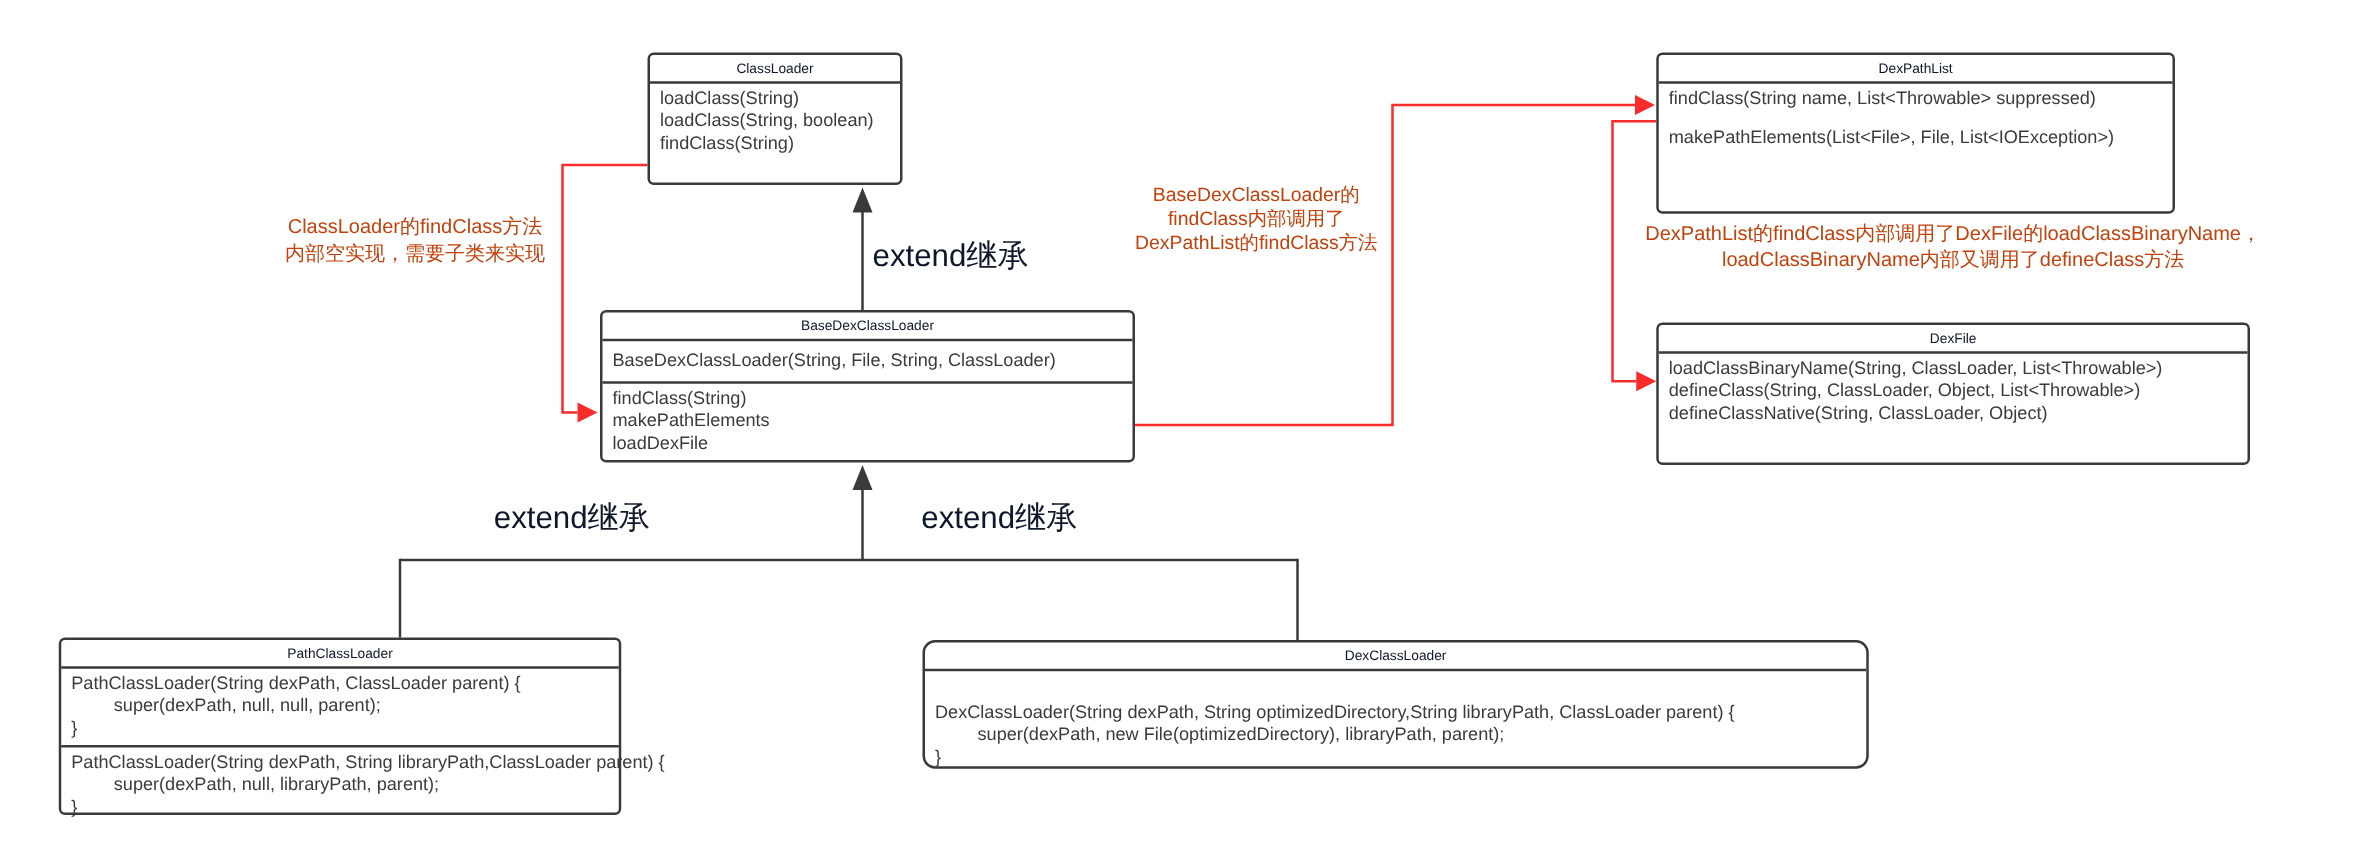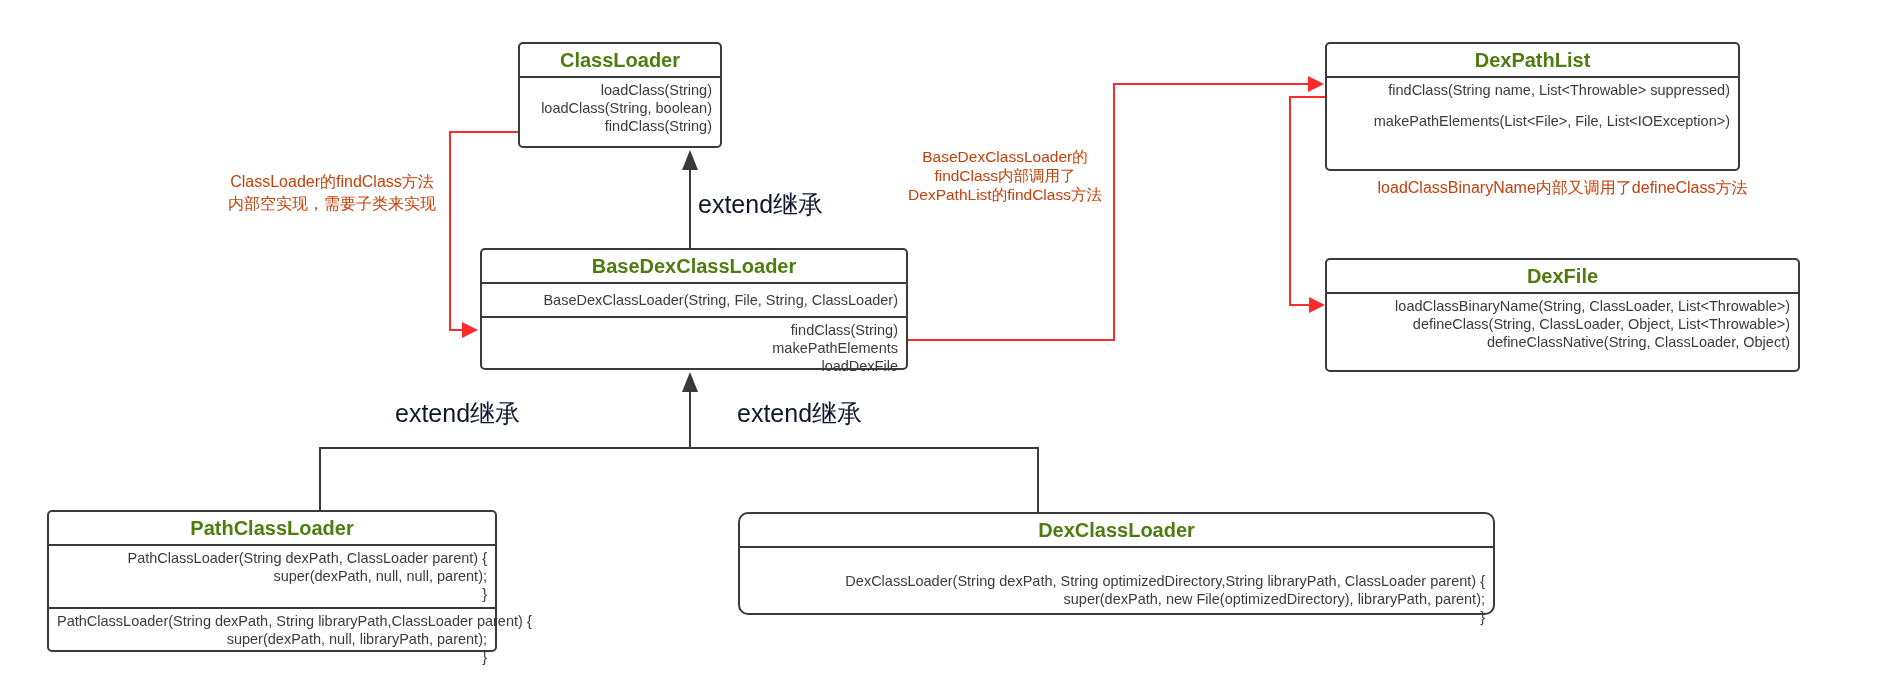--- a/index.html
+++ b/index.html
@@ -1,24 +1,24 @@
 <!DOCTYPE html>
 <html><head>
 <meta charset="utf-8">
 <style>
   html,body{margin:0;padding:0;background:#ffffff;}
   #stage{position:relative;width:1882px;height:682px;background:#ffffff;overflow:hidden;
          font-family:"Liberation Sans",sans-serif;color:#333333;}
   svg.wires{position:absolute;left:0;top:0;pointer-events:none;}
   .uml{position:absolute;border:2px solid #3a3a3a;border-radius:5px;background:#ffffff;box-sizing:border-box;}
-  .uml-title{text-align:center;font-weight:bold;font-size:20px;color:#4d7c0f;
+  .uml-title{text-align:center;font-weight:normal;font-size:11px;color:#0f172a;
              padding:5px 4px 4px 4px;border-bottom:2px solid #3a3a3a;}
   .uml-sec{padding:3px 8px 4px 8px;font-size:14.5px;line-height:18px;color:#3b3b3b;}
   .uml-sec.divided{border-bottom:2px solid #3a3a3a;}
-  .code-line{white-space:pre;text-align:right;}
+  .code-line{white-space:pre;}
   .code-line.indent{padding-left:34px;}
   .gap-top{margin-top:13px;}
   .extend-label{position:absolute;font-size:25px;color:#0f172a;white-space:nowrap;}
   .red-note{position:absolute;color:#c2410c;text-align:center;white-space:nowrap;}
   .red-note div{white-space:nowrap;}
   .note-left{left:222px;top:171px;width:220px;font-size:16px;line-height:22px;}
   .note-middle{left:880px;top:147px;width:250px;font-size:15.5px;line-height:19px;}
   .note-right{left:1290px;top:177px;width:545px;font-size:16px;line-height:21px;}
 </style>
 </head>
@@ -125,16 +125,17 @@
   <div class="red-note note-left">
     <div>ClassLoader的findClass方法</div>
     <div>内部空实现，需要子类来实现</div>
   </div>
   <div class="red-note note-middle">
     <div>BaseDexClassLoader的</div>
     <div>findClass内部调用了</div>
     <div>DexPathList的findClass方法</div>
   </div>
   <div class="red-note note-right">
+    <div>DexPathList的findClass内部调用了DexFile的loadClassBinaryName，</div>
     <div>loadClassBinaryName内部又调用了defineClass方法</div>
   </div>
 
 </div>
 
 </body></html>

